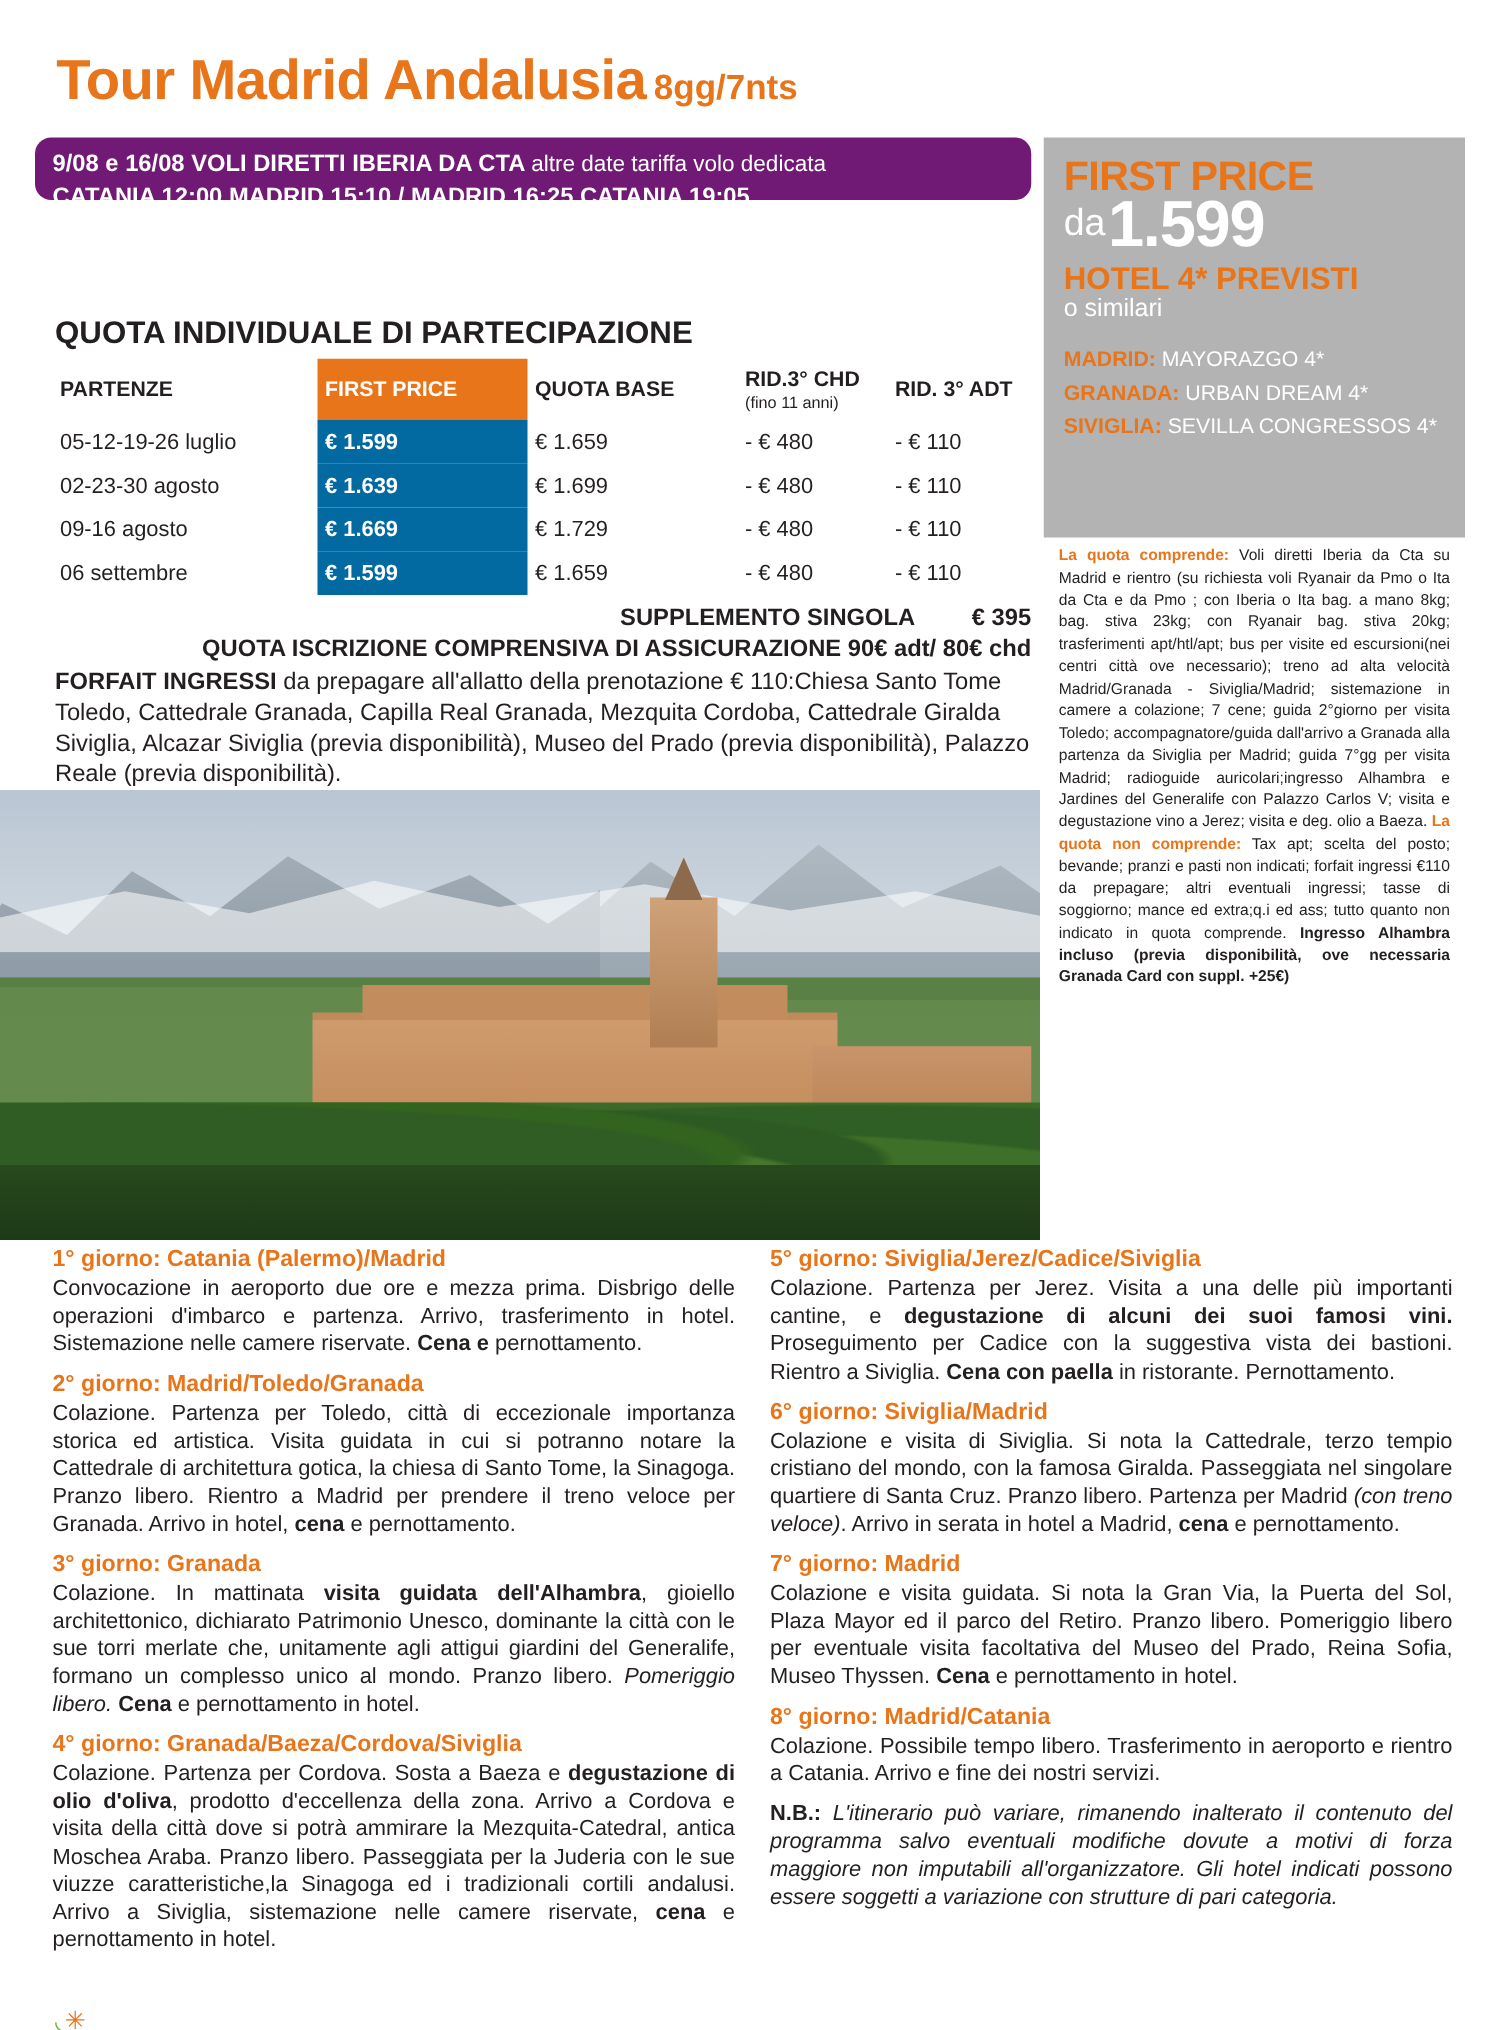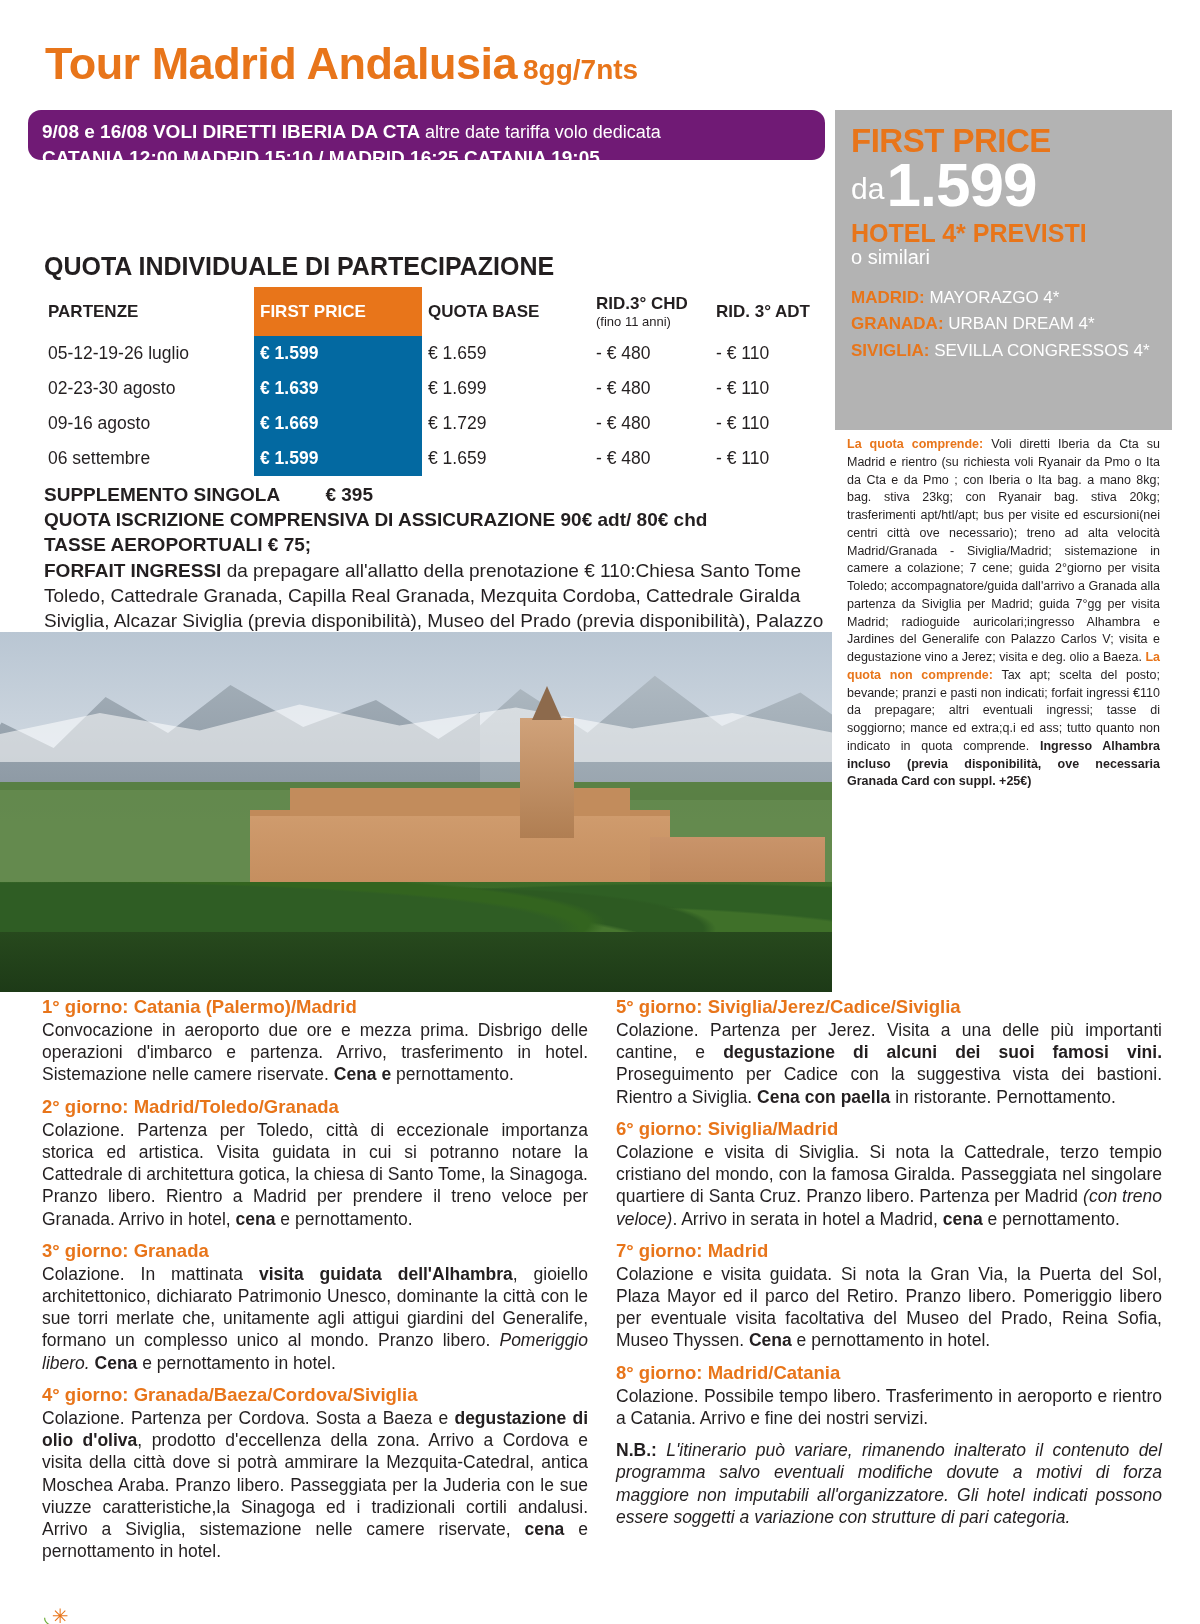--- a/index.html
+++ b/index.html
@@ -46,21 +46,21 @@
   .band-light div { font-size:18.5px; font-weight:bold; line-height:1.5; }
 
   
   .price-panel {
     position:absolute; left:835px; top:110px; width:337px; height:320px;
     background:#b3b3b3; color:#ffffff; padding:12px 16px;
   }
   .fp-label { font-size:33px; font-weight:bold; color:#e8751a; letter-spacing:-0.5px; }
   .price-row { display:flex; align-items:flex-end; margin-top:-4px; }
   .price-da { font-size:30px; color:#ffffff; font-weight:normal; margin-right:2px; padding-bottom:9px;}
-  .price-val { font-size:62px; font-weight:bold; color:#ffffff; line-height:0.95; letter-spacing:-1px;}
+  .price-val { font-size:52px; font-weight:bold; color:#ffffff; line-height:0.95; letter-spacing:-1px;}
   .hotel-title { font-size:25px; font-weight:bold; color:#e8751a; margin-top:4px; }
   .hotel-sim { font-size:20px; color:#ffffff; margin-top:-2px; }
   .hotel-list { margin-top:16px; }
   .hotel-item { font-size:17px; line-height:1.55; white-space:nowrap; }
   .hotel-city { color:#e8751a; font-weight:bold; }
   .hotel-name { color:#ffffff; }
 
   
   .quota-block { position:absolute; left:28px; top:240px; width:797px; }
   .quota-head {
@@ -74,21 +74,21 @@
   .col-dep { width:212px; }
   .col-fp  { width:168px; }
   .col-base{ width:168px; }
   .col-chd { width:120px; }
   .col-adt { width:112px; }
   .fp-cell { background:#0369a1; color:#ffffff; font-weight:bold; }
   .fp-head { background:#e8751a; color:#ffffff; }
   .chd-sub { font-size:13px; font-weight:normal; display:block; }
 
   .supp { margin:6px 0 0 16px; }
-  .supp-line { font-size:19px; font-weight:bold; line-height:1.32; }
+  .supp-line { font-size:19px; font-weight:bold; line-height:1.32;text-align:right; }
   .supp-line .sp { display:inline-block; width:150px; }
   .forfait { font-size:19px; line-height:1.3; margin-top:2px; }
   .forfait b { font-weight:bold; }
 
   
   .smallprint {
     position:absolute; left:835px; top:432px; width:337px; height:560px;
     padding:4px 12px 0 12px; color:#231f20;
     font-size:12.5px; line-height:1.42; text-align:justify;
   }
@@ -252,21 +252,20 @@
         </tr>
       </tbody>
     </table>
 
     <div class="supp">
       <div class="supp-line">
         <span class="sp" style="width:auto">SUPPLEMENTO SINGOLA</span>
         <span style="margin-left:40px">€ 395</span>
       </div>
       <div class="supp-line">QUOTA ISCRIZIONE COMPRENSIVA DI ASSICURAZIONE 90€ adt/ 80€ chd</div>
-      <div class="supp-line">TASSE AEROPORTUALI € 75;</div>
       <div class="forfait">
         <b>FORFAIT INGRESSI</b><span> da prepagare all'allatto della prenotazione € 110:Chiesa Santo Tome Toledo, Cattedrale Granada, Capilla Real Granada, Mezquita Cordoba, Cattedrale Giralda Siviglia, Alcazar Siviglia (previa disponibilità), Museo del Prado (previa disponibilità), Palazzo Reale (previa disponibilità).</span>
       </div>
     </div>
   </div>
 
   <div class="smallprint">
     <span class="hl">La quota comprende:</span><span> Voli diretti Iberia da Cta su Madrid e rientro (su richiesta voli Ryanair da Pmo o Ita da Cta e da Pmo ; con Iberia o Ita bag. a mano 8kg; bag. stiva 23kg; con Ryanair bag. stiva 20kg; trasferimenti apt/htl/apt; bus per visite ed escursioni(nei centri città ove necessario); treno ad alta velocità Madrid/Granada - Siviglia/Madrid; sistemazione in camere a colazione; 7 cene; guida 2°giorno per visita Toledo; accompagnatore/guida dall'arrivo a Granada alla partenza da Siviglia per Madrid; guida 7°gg per visita Madrid; radioguide auricolari;ingresso Alhambra e Jardines del Generalife con Palazzo Carlos V; visita e degustazione vino a Jerez; visita e deg. olio a Baeza.</span>
     <span class="hl">La quota non comprende:</span><span> Tax apt; scelta del posto; bevande; pranzi e pasti non indicati; forfait ingressi €110 da prepagare; altri eventuali ingressi; tasse di soggiorno; mance ed extra;q.i ed ass; tutto quanto non indicato in quota comprende. </span><b>Ingresso Alhambra incluso (previa disponibilità, ove necessaria Granada Card con suppl. +25€)</b>
   </div>

